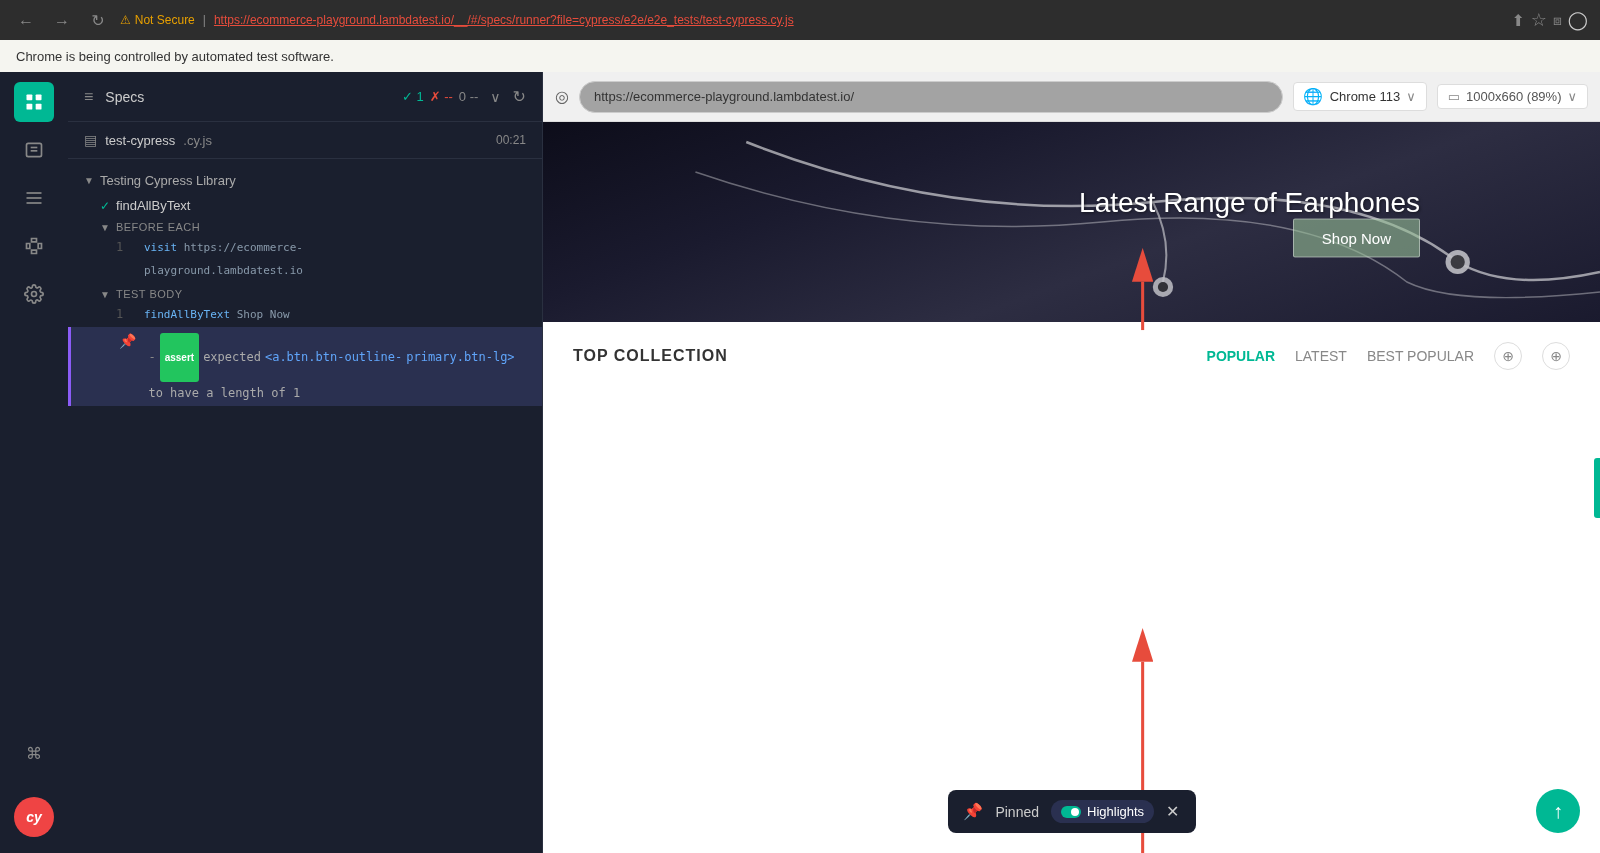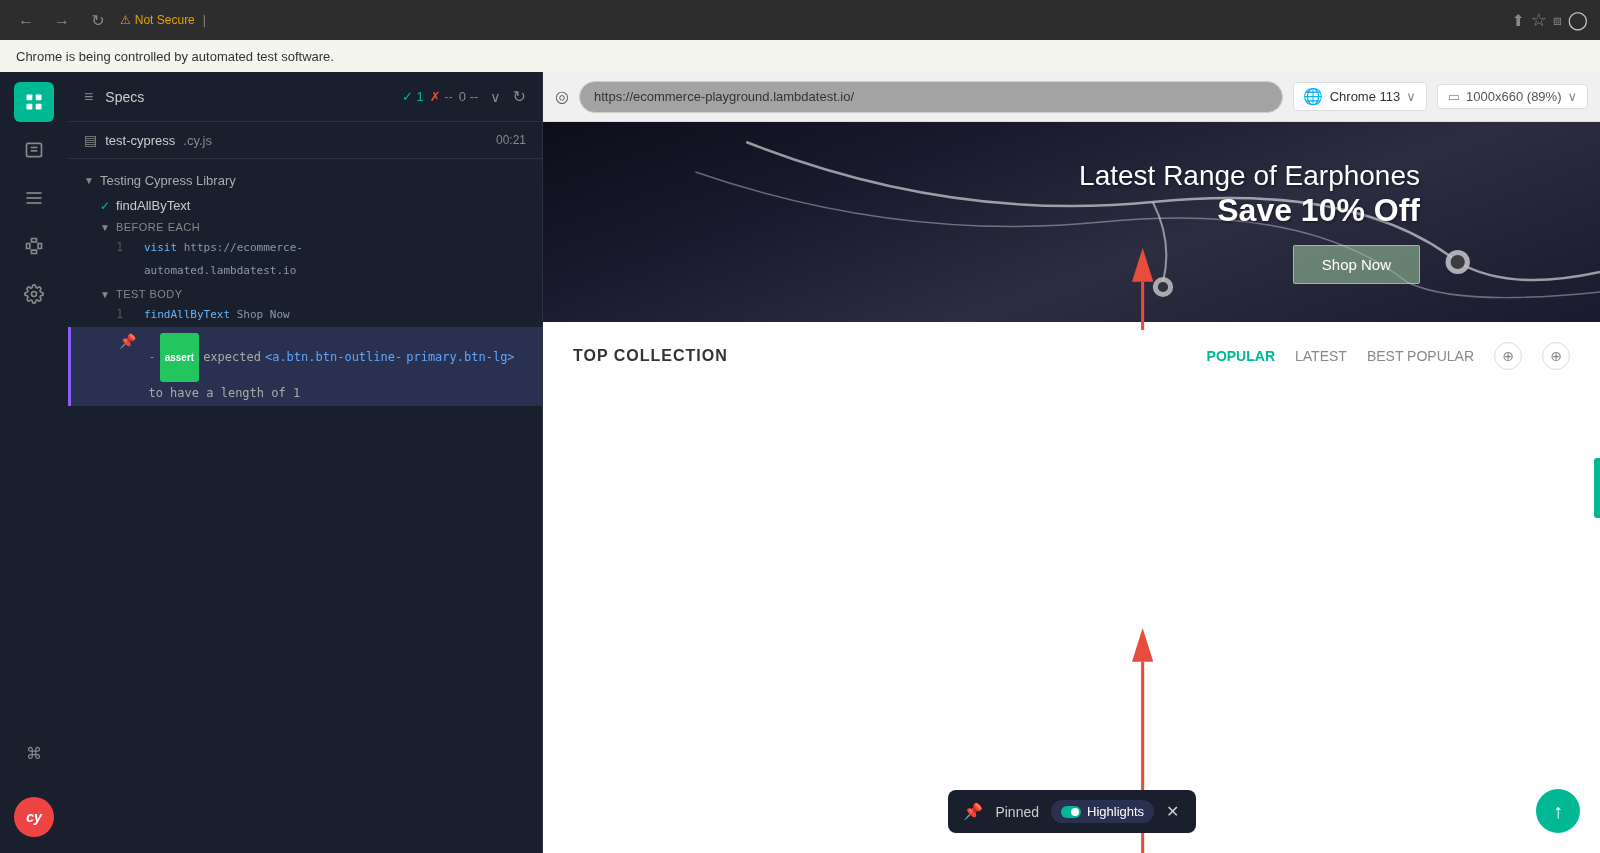--- a/index.html
+++ b/index.html
@@ -366,20 +366,21 @@
 <body>
 
 <div class="browser-top-bar">
   <button class="browser-nav-btn">←</button>
   <button class="browser-nav-btn">→</button>
   <button class="browser-nav-btn browser-refresh">↻</button>
   <div class="security-badge">
     <span>⚠</span>
     <span>Not Secure</span>
     <span style="color:#888; margin: 0 4px;">|</span>
+    <span style="color:#e74c3c; text-decoration: underline; font-size:12px;">https://ecommerce-playground.lambdatest.io/__/#/specs/runner?file=cypress/e2e/e2e_tests/test-cypress.cy.js</span>
   </div>
   <div style="flex:1"></div>
   <div class="browser-actions">
     <span style="cursor:pointer; font-size:16px;">⬆</span>
     <span style="cursor:pointer;">☆</span>
     <span style="cursor:pointer; font-size:14px;">⧈</span>
     <span style="cursor:pointer; font-size:18px; color:#ccc;">◯</span>
   </div>
 </div>
 
@@ -471,21 +472,21 @@
 
       <div class="code-line">
         <span class="line-num">1</span>
         <span class="code-text">
           <span class="code-keyword">visit</span>
           <span>  https://ecommerce-</span>
         </span>
       </div>
       <div class="code-line">
         <span class="line-num"></span>
-        <span class="code-text">        automated.lambdatest.io</span>
+        <span class="code-text">        playground.lambdatest.io</span>
       </div>
 
       <div class="test-body-header">
         <span class="suite-chevron">▼</span>
         <span class="test-body-label">TEST BODY</span>
       </div>
 
       <div class="code-line">
         <span class="line-num">1</span>
         <span class="code-text">
@@ -538,21 +539,20 @@
           <path d="M 150 50 Q 350 120 550 100 Q 750 80 850 160 Q 900 185 1040 170" stroke="white" stroke-width="1.5" fill="none" opacity="0.5"></path>
           <circle cx="900" cy="140" r="12" fill="white" opacity="0.9"></circle>
           <circle cx="900" cy="140" r="7" fill="#333" opacity="0.9"></circle>
           <path d="M 600 80 Q 620 120 610 160" stroke="white" stroke-width="2" fill="none" opacity="0.7"></path>
           <circle cx="610" cy="165" r="10" fill="white" opacity="0.85"></circle>
           <circle cx="610" cy="165" r="5" fill="#222" opacity="0.9"></circle>
         </svg>
 
         <div class="hero-text-area">
           <div class="hero-title">Latest Range of Earphones</div>
-          <div class="hero-subtitle">Save 10% Off</div>
           <button class="hero-btn">
             <span>Shop Now</span>
           </button>
         </div>
       </div>
 
       <svg class="red-arrows-svg" viewBox="0 0 1040 650" preserveAspectRatio="none">
 
         <defs>
           <marker id="arrowhead1" markerWidth="10" markerHeight="7" refX="0" refY="3.5" orient="auto">

